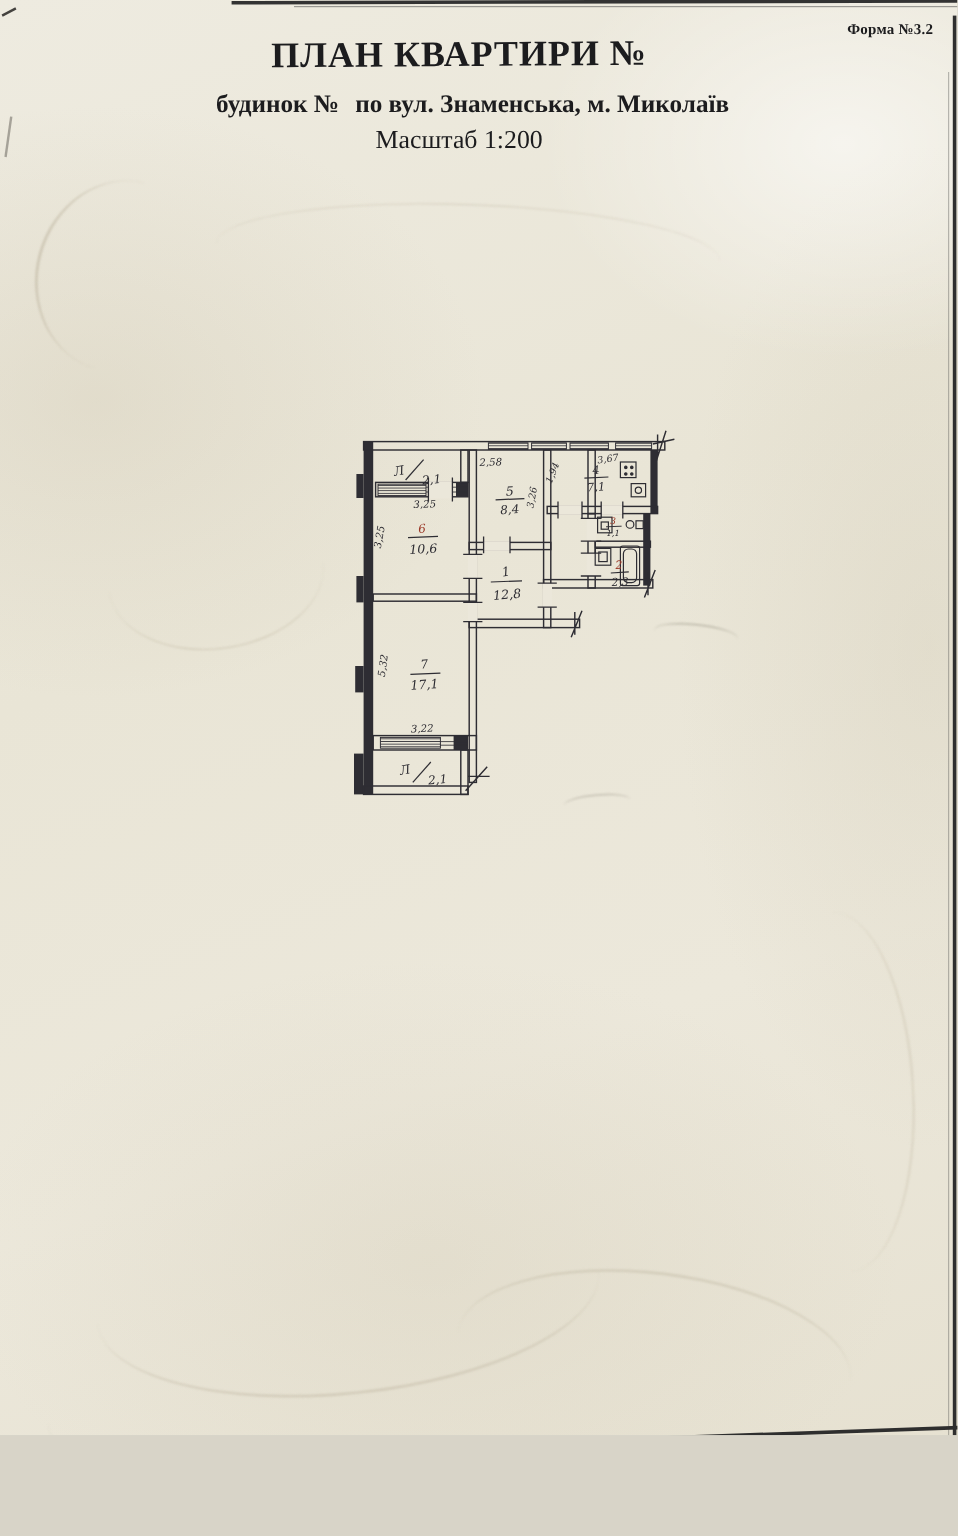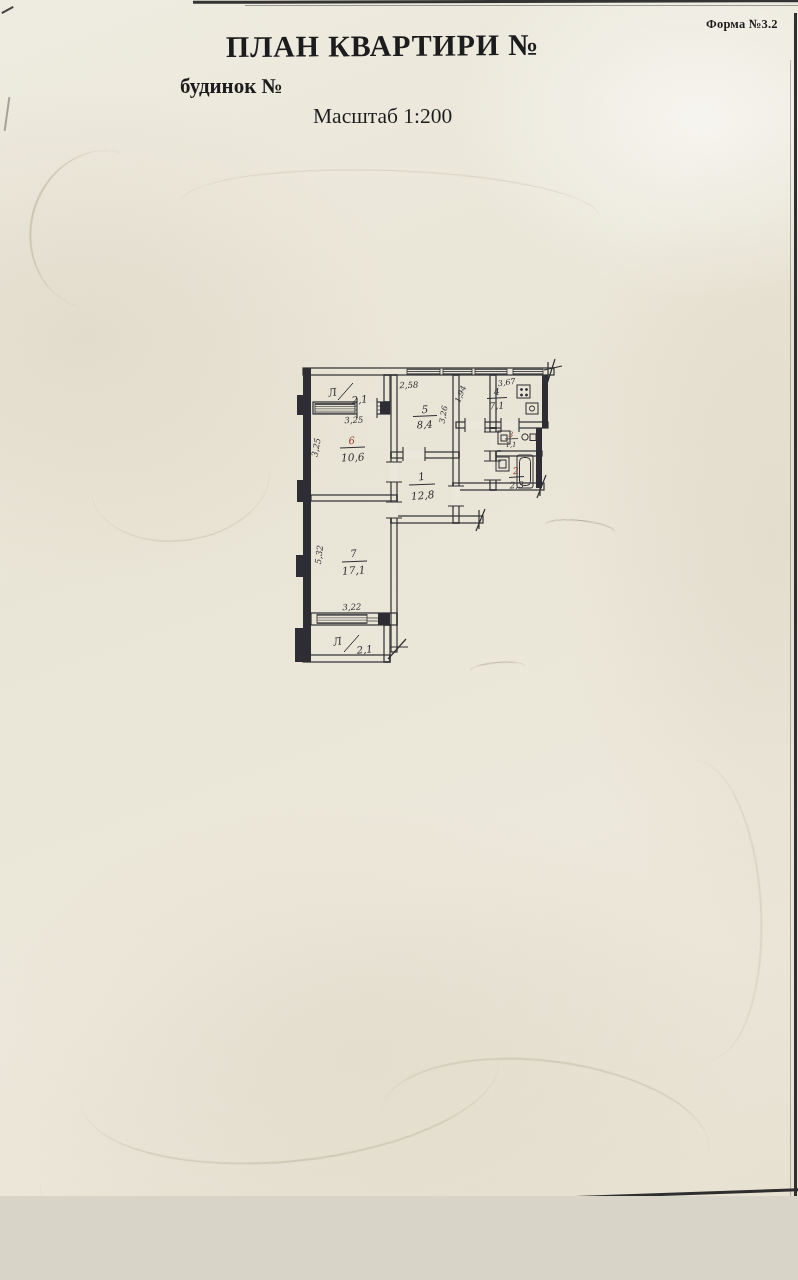--- a/index.html
+++ b/index.html
@@ -48,20 +48,21 @@
   <div class="crease" style="left:545px;top:520px;width:70px;height:16px;border-top:1.5px solid rgba(120,115,100,.5);border-radius:50%;transform:rotate(6deg);"></div>
   <div class="crease" style="left:470px;top:662px;width:55px;height:12px;border-top:1px solid rgba(130,125,110,.45);border-radius:50%;transform:rotate(-5deg);"></div>
   <div class="crease" style="left:80px;top:1000px;width:420px;height:160px;border-bottom:2px solid rgba(168,158,134,.35);border-radius:55%;transform:rotate(-6deg);"></div>
   <div class="crease" style="left:380px;top:1060px;width:330px;height:140px;border-top:2px solid rgba(168,158,134,.32);border-radius:55%;transform:rotate(7deg);"></div>
   <div class="crease" style="left:40px;top:1150px;width:260px;height:90px;border-bottom:1.5px solid rgba(170,160,138,.3);border-radius:50%;transform:rotate(4deg);"></div>
   <div class="crease" style="left:640px;top:760px;width:120px;height:300px;border-right:2px solid rgba(185,176,152,.3);border-radius:60%;transform:rotate(-3deg);"></div>
 
   <div class="abs form-label" style="left:706px;top:17px;">Форма №3.2</div>
   <div class="abs title" style="left:226px;top:29px;">ПЛАН КВАРТИРИ №</div>
   <div class="abs subline" style="left:152px;top:74px;margin-left:28px;">будинок №</div>
+  <div class="abs subline" style="left:296px;top:74px;">по вул. Знаменська, м. Миколаїв</div>
   <div class="abs scale" style="left:313px;top:104px;">Масштаб 1:200</div>
 
   <svg class="abs" style="left:292px;top:355px;" width="272" height="322" viewBox="0 0 272 322">
     <defs>
       <pattern id="hatch" width="4" height="2.2" patternUnits="userSpaceOnUse">
         <path d="M0,1.1 H4" stroke="#2e2d33" stroke-width="0.7"></path>
       </pattern>
     </defs>
 
     <g fill="#2e2d33">

